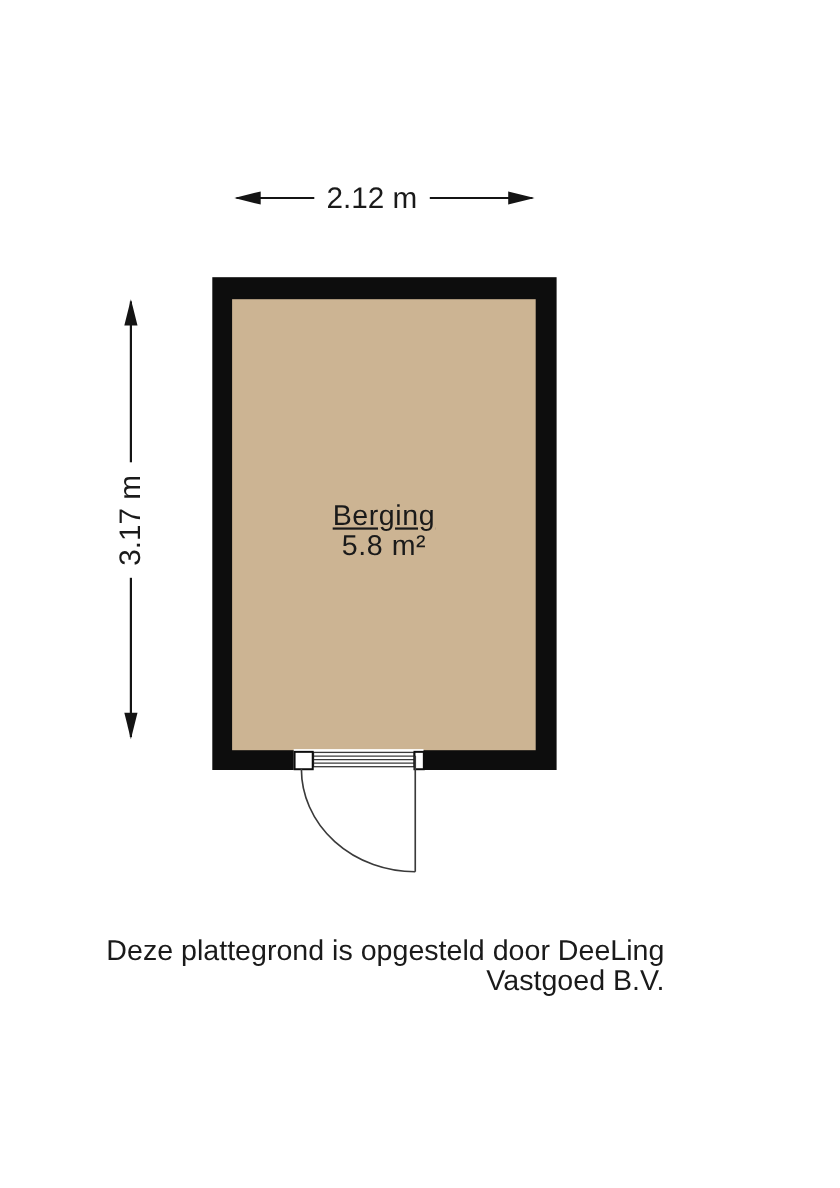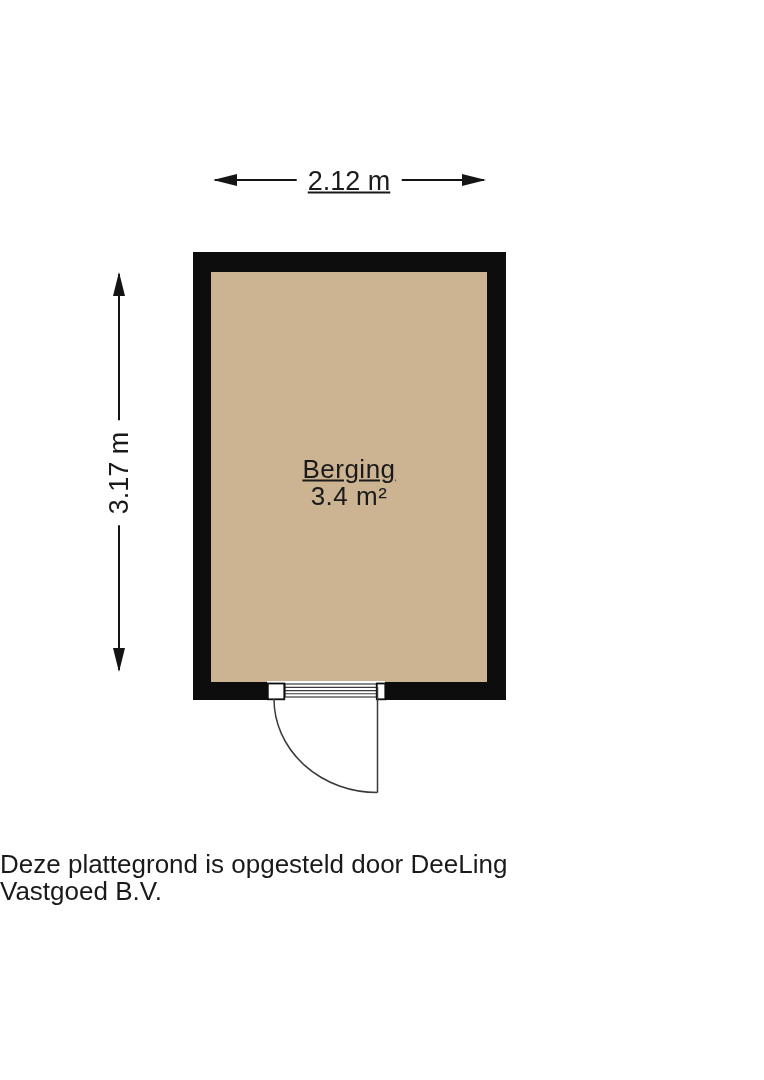--- a/index.html
+++ b/index.html
@@ -55,21 +55,21 @@
   .room-label {
     font-size: 26px;
     transform: translate(-50%, -50%);
     letter-spacing: 0.5px;
   }
   .disclaimer {
     position: absolute;
     left: 0;
     top: 851px;
     width: 604px;
-    text-align: left;
+    text-align: right;
     font-size: 26px;
     line-height: 27px;
     color: var(--text);
   }
 </style>
 </head>
 <body>
 
 <div class="canvas">
 
@@ -104,25 +104,25 @@
       <rect class="jamb" x="267.8" y="683.5" width="16.5" height="15.8"></rect>
       <rect class="jamb" x="376.8" y="683.5" width="8.5" height="15.8"></rect>
     </g>
 
     <g>
       <line class="door-stroke" x1="377.5" y1="687" x2="377.5" y2="792.5"></line>
       <path class="door-stroke" d="M 274 699 A 103.5 93.5 0 0 0 377.5 792.5"></path>
     </g>
   </svg>
 
-  <div class="label dim-label" style="left:349px; top:181px;text-decoration:underline;">2.12 m</div>
+  <div class="label dim-label" style="left:338px; top:181px;">2.12 m</div>
 
   <div class="label dim-label vertical" style="left:119px; top:473px;">3.17 m</div>
 
   <div class="label room-label" style="left:349px; top:469px;text-decoration:underline;">Berging</div>
 
-  <div class="label room-label" style="left:349px; top:496px;">3.4 m²</div>
+  <div class="label room-label" style="left:349px; top:496px;">5.8 m²</div>
 
   <div class="disclaimer">
     <div>Deze plattegrond is opgesteld door DeeLing Vastgoed B.V.</div>
   </div>
 
 </div>
 
 </body></html>

